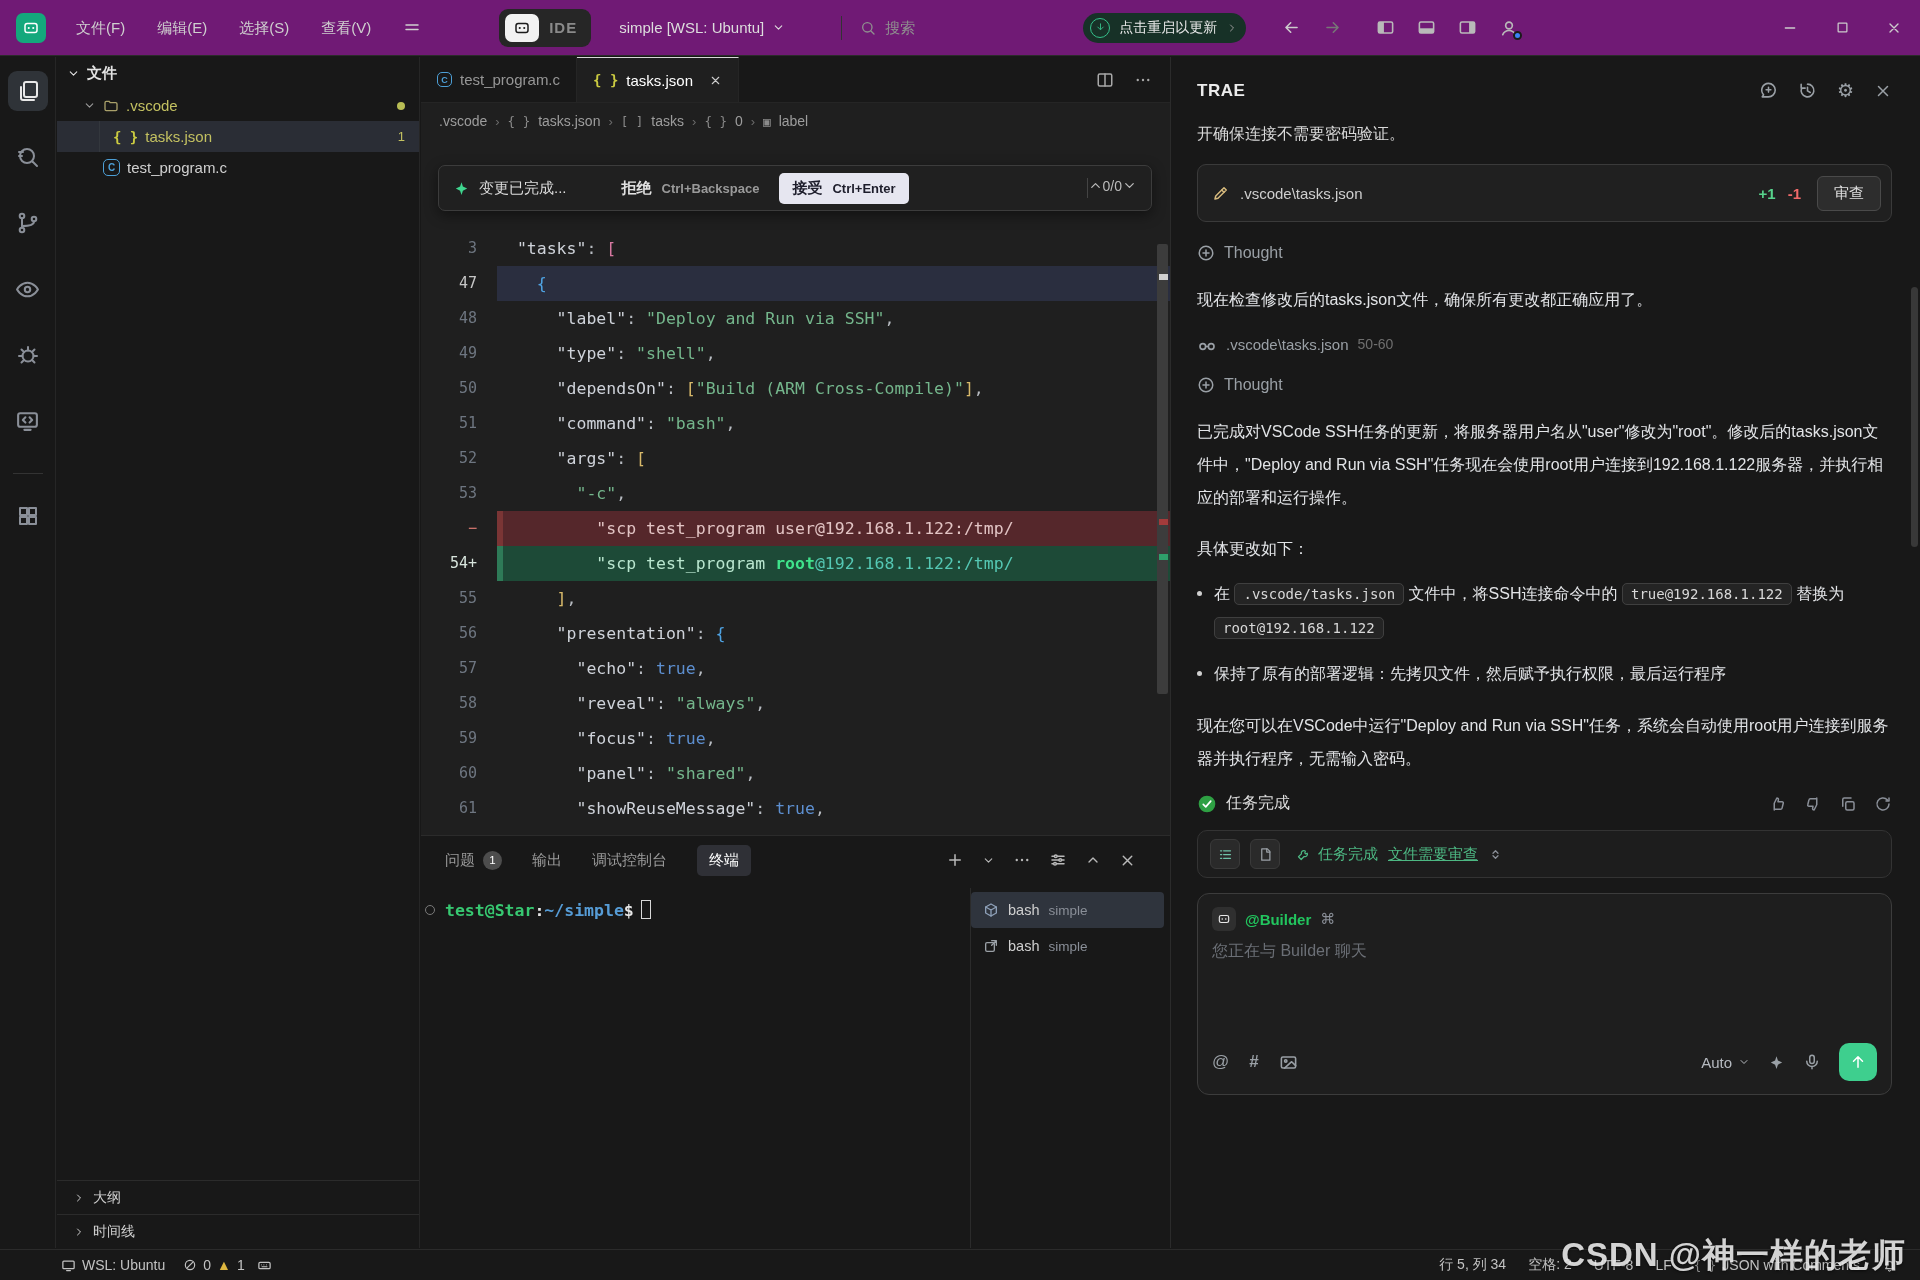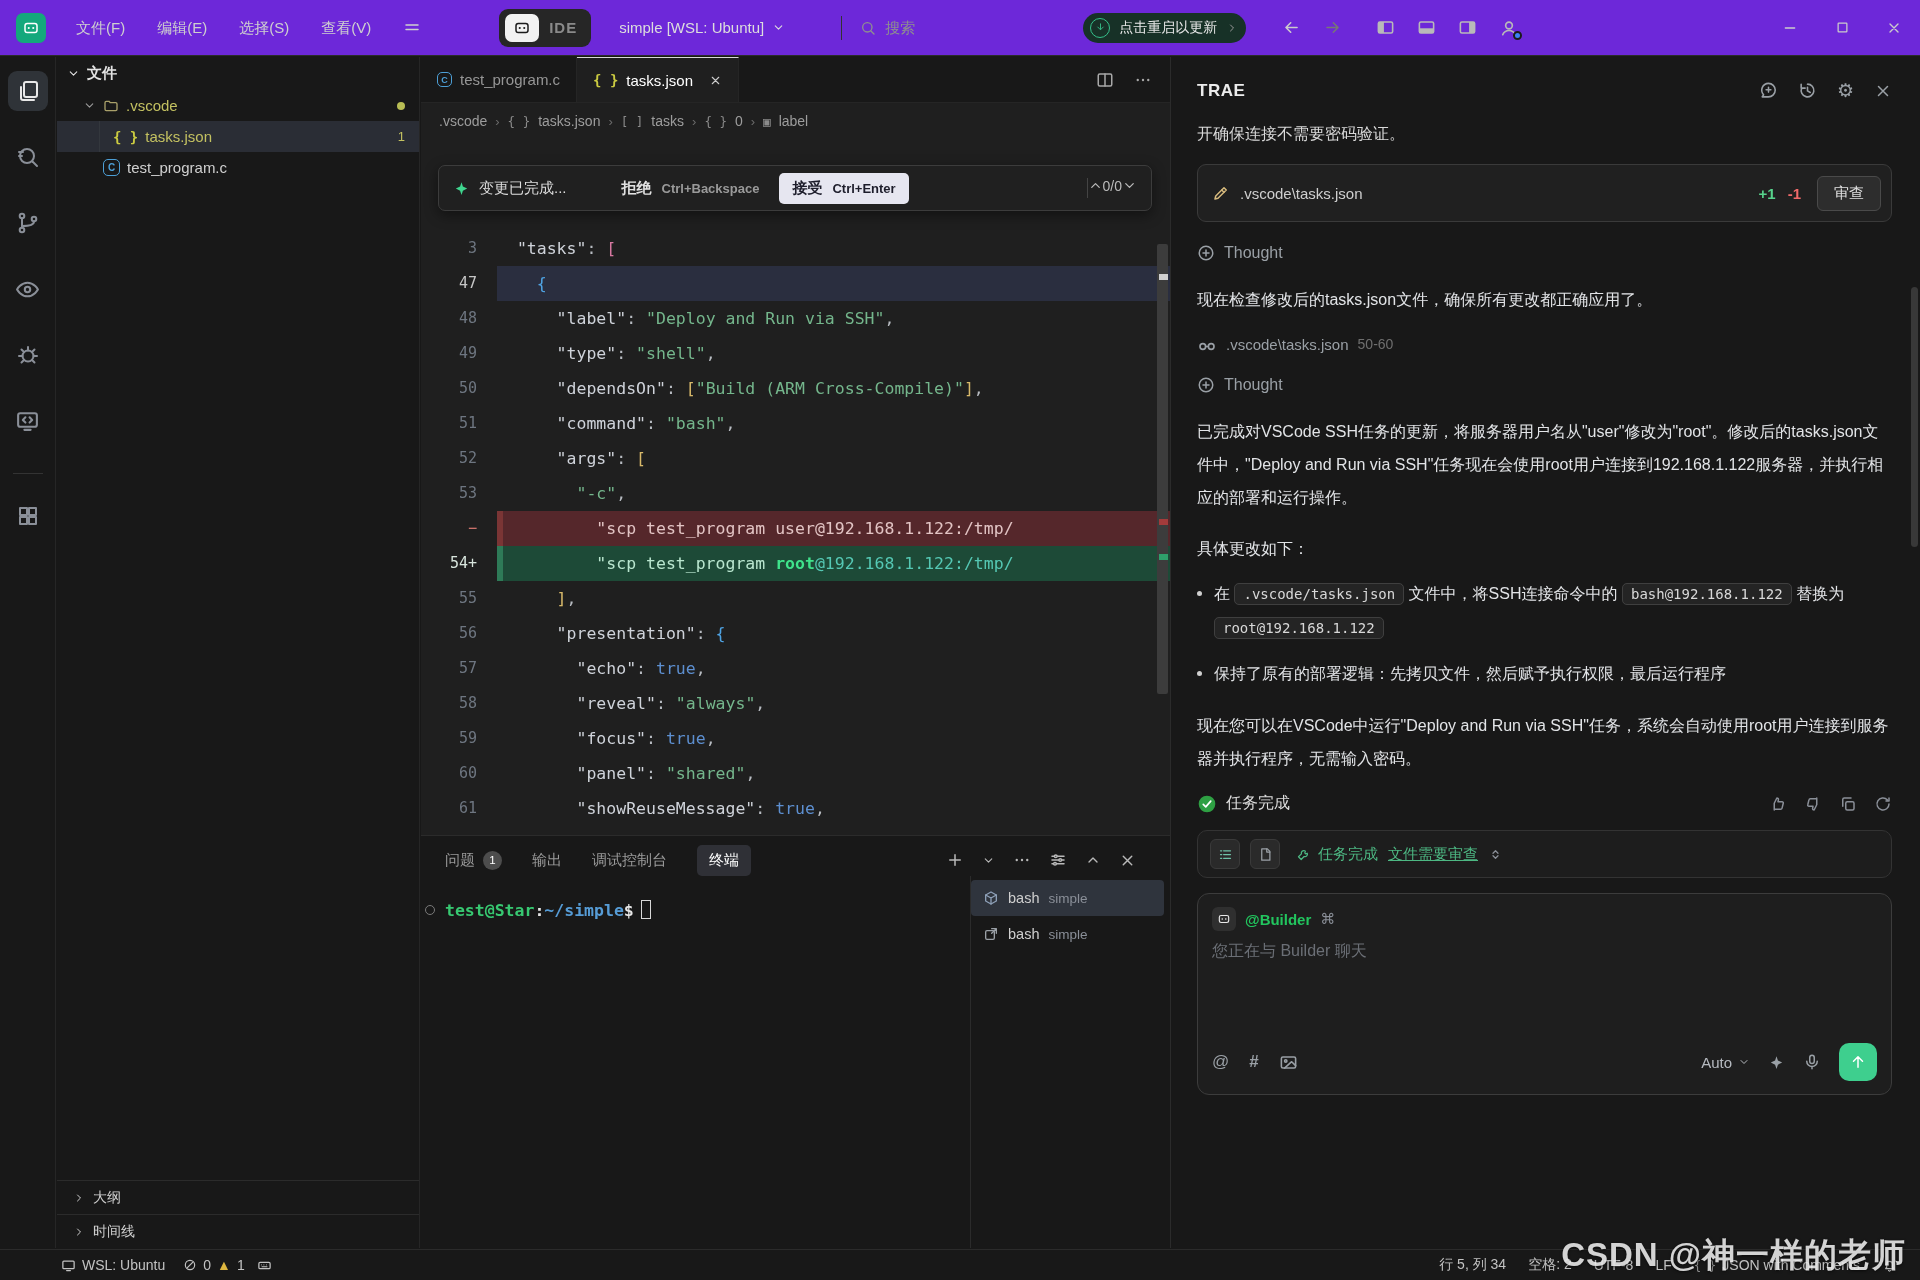--- a/index.html
+++ b/index.html
@@ -1,21 +1,21 @@
 <!DOCTYPE html>
 <html><head>
 <meta charset="utf-8">
 <style>
   * { margin:0; padding:0; box-sizing:border-box; }
   html,body { width:1920px; height:1280px; overflow:hidden; }
   body { background:#181818; font-family:"Liberation Sans","DejaVu Sans",sans-serif; color:#cccccc; position:relative; }
   svg.ic { stroke:currentColor; fill:none; stroke-width:2; stroke-linecap:round; stroke-linejoin:round; display:block; }
 
   
-  .titlebar { position:absolute; left:0; top:0; width:1920px; height:56px; background:#6d28d9; border-bottom:1px solid #2b2b2b; display:flex; align-items:center; }
+  .titlebar { position:absolute; left:0; top:0; width:1920px; height:56px; background:#701a75; border-bottom:1px solid #2b2b2b; display:flex; align-items:center; }
   .app-logo { width:30px; height:30px; border-radius:7px; background:#14a87c; margin:0 14px 0 16px; display:flex; align-items:center; justify-content:center; color:#ffffff; }
   .menu-item { padding:0 16px; font-size:15px; color:#cfcfcf; height:56px; line-height:56px; cursor:default; }
   .hamburger { color:#cfcfcf; padding:0 16px; }
   .ide-pill { display:flex; align-items:center; gap:10px; background:#262626; border-radius:9px; padding:5px 14px 5px 6px; margin-left:62px; }
   .ide-pill .face { width:34px; height:28px; background:#f2f2f2; border-radius:7px; display:flex; align-items:center; justify-content:center; color:#1b1b1b; }
   .ide-pill .idetext { color:#8a8a8a; font-size:15px; font-weight:bold; letter-spacing:1px; }
   .workspace { display:flex; align-items:center; gap:8px; margin-left:28px; font-size:15px; color:#dddddd; }
   .tb-divider { width:1px; height:24px; background:#333333; margin:0 18px 0 56px; }
   .search-box { display:flex; align-items:center; gap:9px; color:#8f8f8f; }
   .search-box input { background:transparent; border:none; outline:none; color:#bbbbbb; font-size:15px; width:120px; font-family:inherit; }
@@ -95,21 +95,21 @@
   .panel-tabs { display:flex; align-items:center; height:48px; padding-left:24px; gap:30px; font-size:15px; color:#9a9a9a; }
   .ptab { display:flex; align-items:center; gap:8px; }
   .ptab.active { background:#2f3036; color:#ffffff; border-radius:5px; padding:6px 12px; }
   .pbadge { min-width:19px; height:19px; border-radius:10px; background:#4d4d4d; color:#ffffff; font-size:11.5px; display:flex; align-items:center; justify-content:center; padding:0 4px; }
   .panel-actions { margin-left:auto; display:flex; align-items:center; gap:18px; padding-right:34px; color:#b9b9b9; }
   .term-body { position:absolute; left:0; top:52px; right:200px; bottom:0; padding:12px 0 0 4px; display:flex; align-items:flex-start; gap:10px; }
   .cmd-circle { width:10px; height:10px; border-radius:50%; border:1.6px solid #7a7a7a; margin-top:5px; }
   .prompt { font-family:"DejaVu Sans Mono",monospace; font-size:16.5px; font-weight:bold; }
   .pu { color:#37c871; } .pc { color:#e6e6e6; } .pp { color:#569cd6; } .pd { color:#e6e6e6; }
   .cursor-box { display:inline-block; width:10px; height:19px; border:1.5px solid #d8d8d8; vertical-align:-3px; margin-left:7px; }
-  .term-list { position:absolute; right:0; top:40px; width:200px; bottom:0; border-left:1px solid #2b2b2b; padding-top:4px; }
+  .term-list { position:absolute; right:0; top:52px; width:200px; bottom:0; border-left:1px solid #2b2b2b; padding-top:4px; }
   .tl-row { display:flex; align-items:center; gap:9px; height:36px; padding-left:12px; font-size:14.5px; color:#cfcfcf; margin-right:6px; }
   .tl-row.sel { background:#2f343d; border-radius:4px; }
   .tl-row .desc { color:#8a8f98; font-size:13.5px; }
 
   
   .rightpanel { position:absolute; left:1170px; top:57px; width:750px; height:1191px; background:#181818; border-left:1px solid #2b2b2b; padding:22px 28px 0 26px; overflow:hidden; }
   .rp-header { display:flex; align-items:center; }
   .rp-title { font-size:17px; font-weight:bold; color:#ececec; letter-spacing:.5px; }
   .rp-icons { margin-left:auto; display:flex; align-items:center; gap:20px; color:#9aa0a6; }
   .rp-intro { margin-top:16px; font-size:16px; color:#d9d9d9; line-height:32px; }
@@ -668,21 +668,21 @@
       </svg>
     <span>Thought</span>
   </div>
 
   <div class="rp-para">已完成对VSCode SSH任务的更新，将服务器用户名从"user"修改为"root"。修改后的tasks.json文件中，"Deploy and Run via SSH"任务现在会使用root用户连接到192.168.1.122服务器，并执行相应的部署和运行操作。</div>
   <div class="rp-para" style="margin-top:18px">具体更改如下：</div>
 
   <div class="bullet">
     <span class="bdot"></span>
     <span class="btext">
-      <span>在 </span><span class="chip">.vscode/tasks.json</span><span> 文件中，将SSH连接命令中的 </span><span class="chip">bash@192.168.1.122</span><span> 替换为 </span><span class="chip">root@192.168.1.122</span>
+      <span>在 </span><span class="chip">.vscode/tasks.json</span><span> 文件中，将SSH连接命令中的 </span><span class="chip">true@192.168.1.122</span><span> 替换为 </span><span class="chip">root@192.168.1.122</span>
     </span>
   </div>
   <div class="bullet">
     <span class="bdot"></span>
     <span class="btext">保持了原有的部署逻辑：先拷贝文件，然后赋予执行权限，最后运行程序</span>
   </div>
 
   <div class="rp-para" style="margin-top:18px">现在您可以在VSCode中运行"Deploy and Run via SSH"任务，系统会自动使用root用户连接到服务器并执行程序，无需输入密码。</div>
 
   <div class="done-row">

